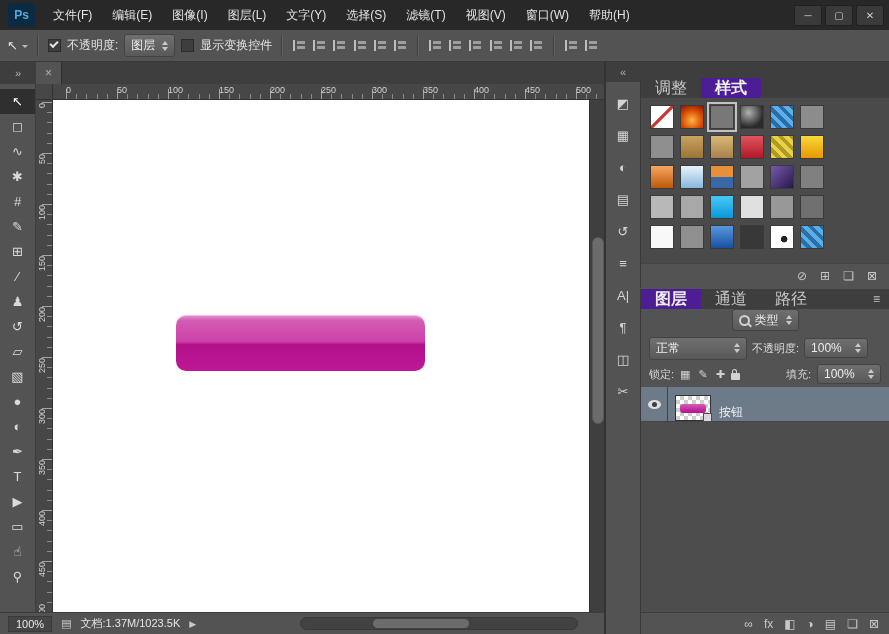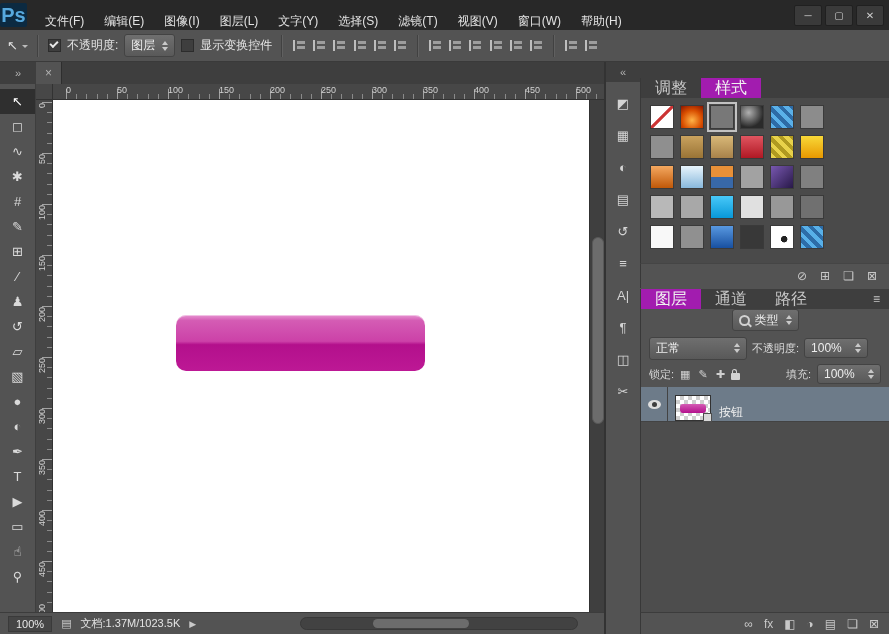--- a/index.html
+++ b/index.html
@@ -1,22 +1,22 @@
 <!DOCTYPE html>
 <html><head>
 <meta charset="utf-8">
 <style>
   html,body{margin:0;padding:0;background:#2b2b2b;}
   .app{position:relative;width:889px;height:634px;background:#535353;overflow:hidden;
        font-family:"Liberation Sans","DejaVu Sans",sans-serif;-webkit-font-smoothing:antialiased;}
 
   
   .menubar{position:absolute;left:0;top:0;right:0;height:30px;background:#282828;border-bottom:1px solid #1b1b1b;display:flex;align-items:center;}
-  .ps-logo{width:27px;height:24px;margin:0 8px 0 0;background:#0c2a41;color:#57a9de;font-weight:bold;font-size:20px;display:flex;align-items:center;justify-content:center;border-radius:2px;}
-  .menus{display:flex;height:100%;align-items:flex-end;}
+  .ps-logo{width:27px;height:24px;margin:0 8px 0 8px;background:#0c2a41;color:#57a9de;font-weight:bold;font-size:12px;display:flex;align-items:center;justify-content:center;border-radius:2px;}
+  .menus{display:flex;height:100%;align-items:center;}
   .menu-item{padding:0 10px;font-size:12px;color:#e3e3e3;display:flex;align-items:center;cursor:default;}
   .win-controls{margin-left:auto;display:flex;gap:3px;padding-right:5px;}
   .win-btn{width:26px;height:19px;display:flex;align-items:center;justify-content:center;color:#cfcfcf;font-size:10px;background:#3a3a3a;border:1px solid #202020;border-radius:2px;}
 
   
   .options-bar{position:absolute;left:0;top:30px;right:0;height:32px;background:#535353;border-bottom:1px solid #3a3a3a;display:flex;align-items:center;padding:0 7px;gap:6px;box-sizing:border-box;}
   .tool-preset{display:flex;align-items:center;gap:4px;color:#e0e0e0;font-size:13px;}
   .mini-arrow{width:0;height:0;border:3px solid transparent;border-top-color:#bbb;margin-top:4px;}
   .sep{width:1px;height:22px;background:#414141;border-right:1px solid #606060;margin:0 3px;}
   .checkbox{width:11px;height:11px;background:#3e3e3e;border:1px solid #2c2c2c;position:relative;flex:none;}
@@ -64,21 +64,21 @@
   
   .strip-top{position:absolute;left:606px;top:62px;width:34px;height:20px;background:#3e3e3e;color:#b3b3b3;font-size:11px;display:flex;align-items:center;justify-content:center;}
   .panel-strip{position:absolute;left:606px;top:82px;width:34px;bottom:22px;background:#535353;display:flex;flex-direction:column;align-items:center;padding-top:10px;gap:10px;box-sizing:border-box;}
   .strip-icon{width:26px;height:22px;display:flex;align-items:center;justify-content:center;color:#d4d4d4;font-size:13px;}
 
   
   .right-top-bg{position:absolute;left:640px;top:62px;right:0;height:16px;background:#3e3e3e;}
   .rp-tabbar{position:absolute;left:640px;right:0;height:20px;background:#3e3e3e;display:flex;align-items:stretch;border-left:1px solid #383838;box-sizing:border-box;}
   .rp-tabbar1{top:78px;}  .rp-tabbar2{top:289px;}
   .tab{display:flex;align-items:center;padding:0 14px;font-size:16px;color:#c7c7c7;}
-  .tab.active{background:#a21caf;color:#f0f0f0;}
+  .tab.active{background:#4c1d95;color:#f0f0f0;font-weight:bold;}
   .panel-menu{margin-left:auto;display:flex;align-items:center;padding:0 9px;color:#c7c7c7;font-size:12px;}
 
   .styles-grid-wrap{position:absolute;left:640px;top:98px;right:0;height:165px;background:#4a4a4a;border-left:1px solid #383838;padding:7px 9px;box-sizing:border-box;}
   .styles-grid{display:grid;grid-template-columns:repeat(6,24px);gap:6px;}
   .swatch{width:24px;height:24px;border:1px solid #3a3a3a;box-sizing:border-box;background:#888;}
   .swatch.selected{outline:2px solid #c2c2c2;outline-offset:1px;}
   .styles-footer{position:absolute;left:640px;top:263px;right:0;height:25px;background:#535353;border-left:1px solid #383838;border-top:1px solid #454545;display:flex;align-items:center;justify-content:flex-end;gap:13px;padding:0 12px;box-sizing:border-box;}
   .footer-icon{color:#c8c8c8;font-size:12px;font-style:normal;}
 
   .filter-row{position:absolute;left:640px;top:309px;right:0;height:26px;background:#535353;border-left:1px solid #383838;display:flex;align-items:center;padding:0 7px;gap:5px;box-sizing:border-box;flex-direction:column;}

